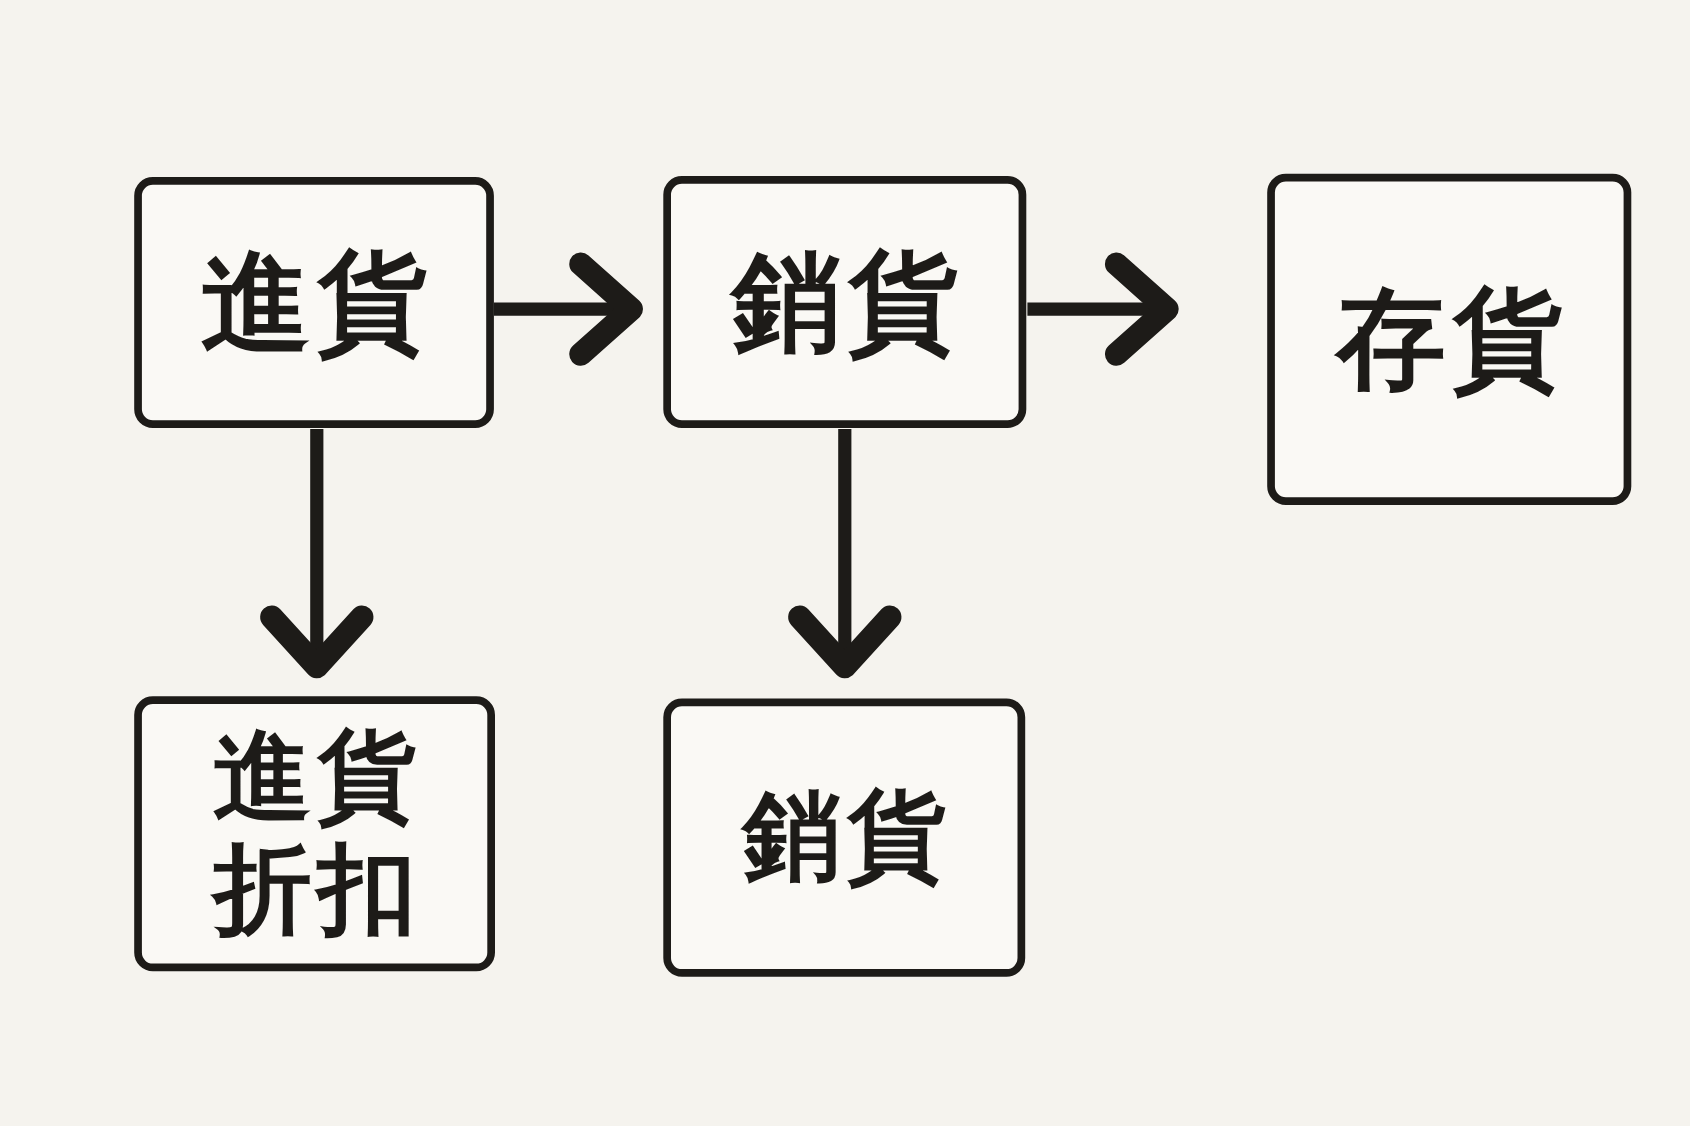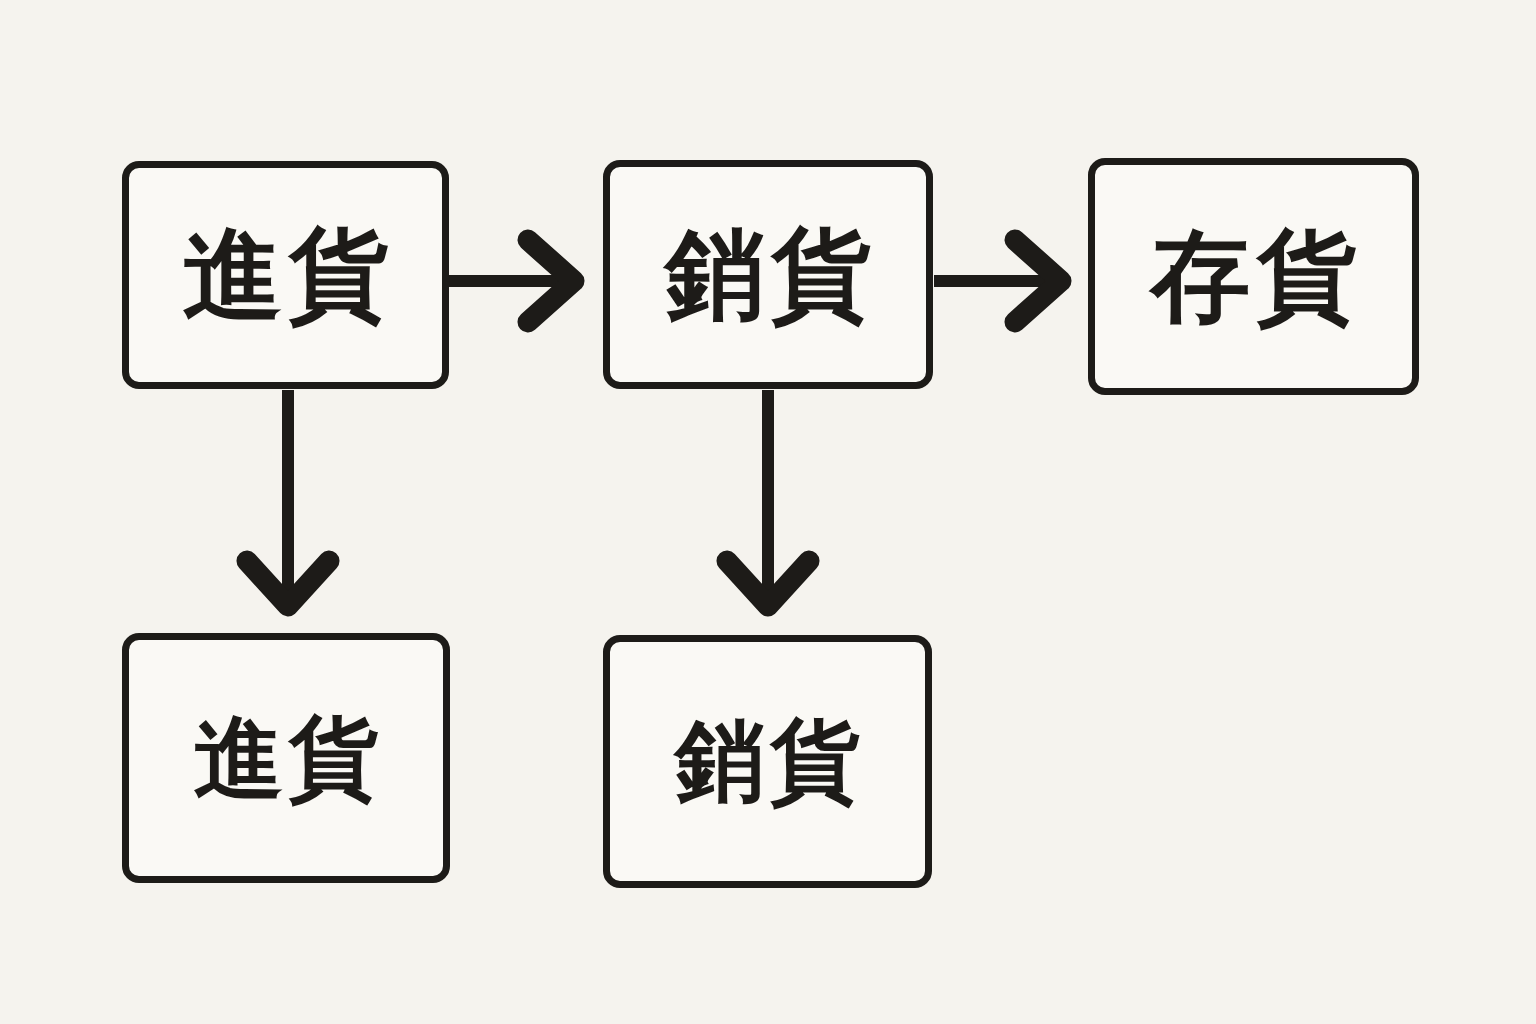--- a/index.html
+++ b/index.html
@@ -38,21 +38,21 @@
   }
   .node .label-line {
     font-size: 90px;
     line-height: 1.14;
     letter-spacing: 5px;
     margin-left: 5px;
     white-space: nowrap;
   }
   .node-purchases        { left: 122px;  top: 161px; width: 327px; height: 228px; }
   .node-sales            { left: 603px;  top: 160px; width: 330px; height: 229px; }
-  .node-inventory        { left: 1088px; top: 158px; width: 331px; height: 237px; }
+  .node-inventory        { left: 1152px; top: 158px; width: 331px; height: 301px; }
   .node-purchase-discount{ left: 122px;  top: 633px; width: 328px; height: 250px; }
   .node-sales-allowance  { left: 603px;  top: 635px; width: 329px; height: 253px; }
 
   .arrow-layer {
     position: absolute;
     left: 0;
     top: 0;
     width: 1536px;
     height: 1024px;
     pointer-events: none;
@@ -102,19 +102,20 @@
   <div class="node node-sales">
     <span class="label-single">銷貨</span>
   </div>
 
   <div class="node node-inventory">
     <span class="label-single">存貨</span>
   </div>
 
   <div class="node node-purchase-discount">
     <span class="label-line">進貨</span>
+    <span class="label-line">折扣</span>
   </div>
 
   <div class="node node-sales-allowance">
     <span class="label-line">銷貨</span>
   </div>
 
 </div>
 
 </body></html>

